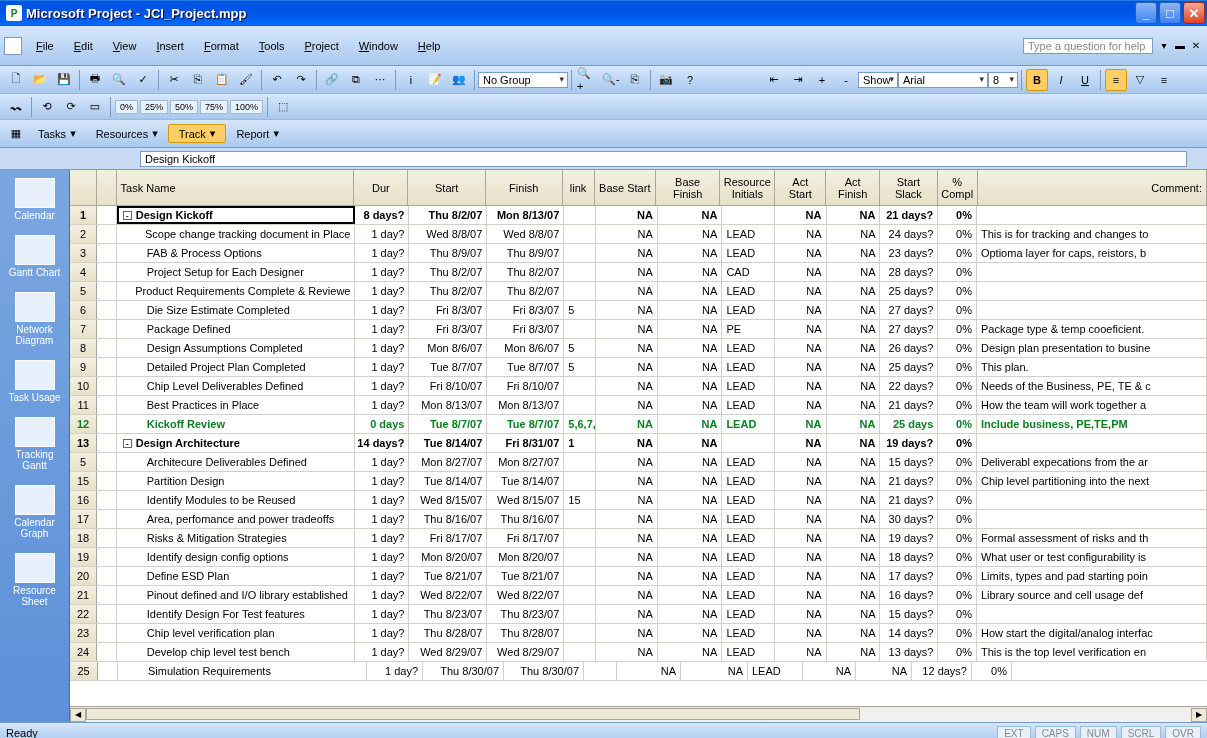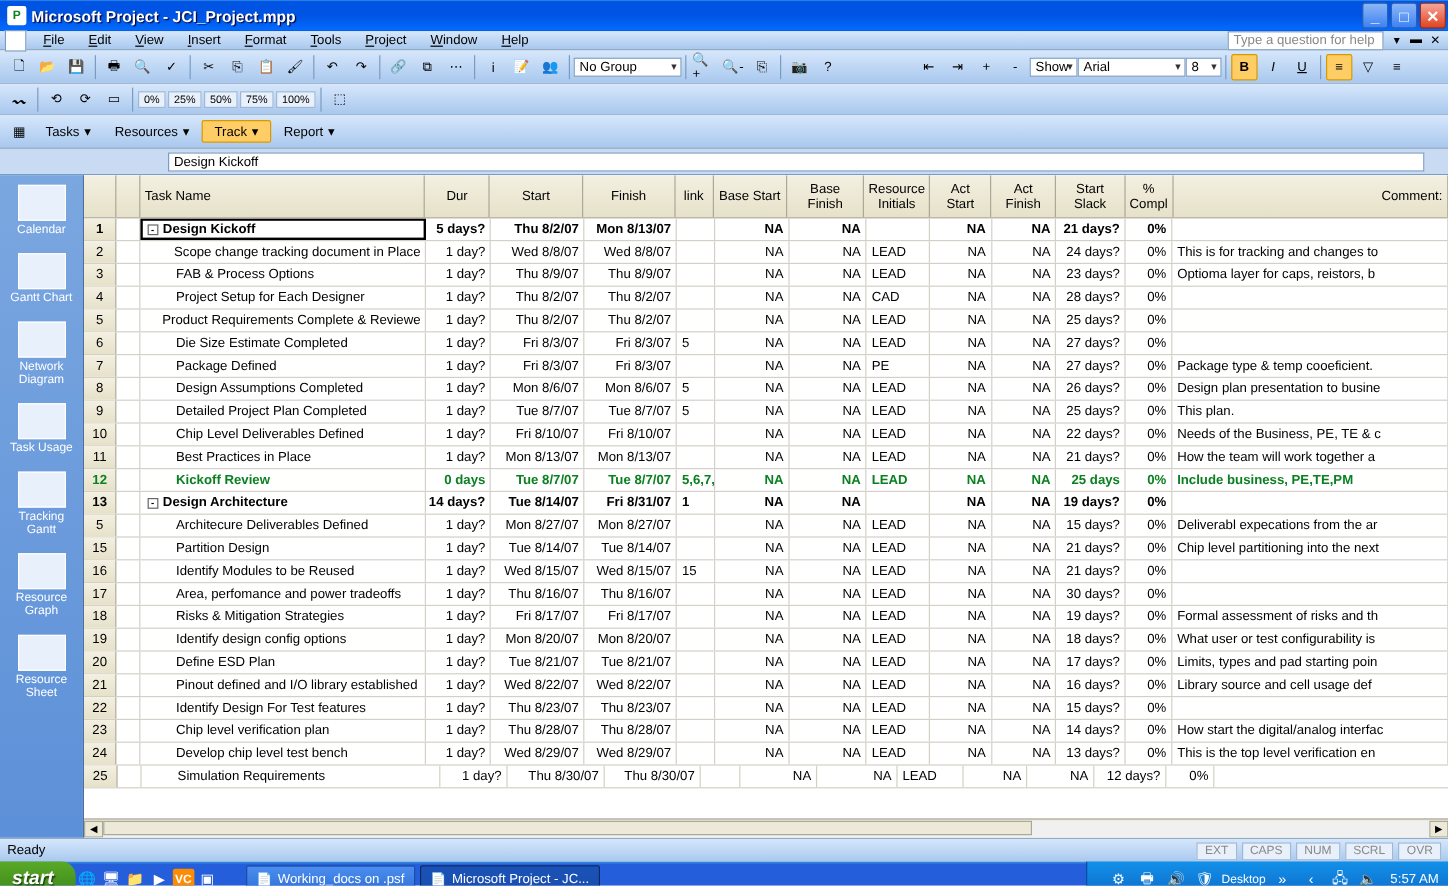--- a/index.html
+++ b/index.html
@@ -7,21 +7,21 @@
 
 
 .titlebar { height: 26px; background: linear-gradient(to bottom, #3d95e5 0%, #0054e3 5%, #0054e3 50%, #026afe 95%, #0054e3 100%); display: flex; align-items: center; padding: 0 2px; color: #fff; font-weight: bold; font-size: 13px; }
 .titlebar .app-icon { width: 16px; height: 16px; margin: 0 4px; background: #fff; border-radius: 2px; display:inline-flex; align-items:center; justify-content:center; color:#0a8020; font-size:10px;}
 .titlebar .title-text { flex: 1; text-shadow: 1px 1px 1px #003; }
 .winbtn { width: 22px; height: 22px; margin-left: 2px; border-radius: 3px; display: flex; align-items: center; justify-content: center; font-family: Arial; font-weight:bold; cursor:pointer;}
 .winbtn.min, .winbtn.max { background: linear-gradient(to bottom, #8db7f6, #3c81f3); border: 1px solid #2b5fb2; color:#fff;}
 .winbtn.close { background: linear-gradient(to bottom, #f5a69b, #e3421e); border: 1px solid #9b2d12; color:#fff; font-size:13px;}
 
 
-.menubar { height: 16px; background: linear-gradient(to bottom, #d6e7fb, #a9c8ee); display: flex; align-items: center; padding: 0 4px; border-bottom:1px solid #7a9cc3;}
+.menubar { height: 40px; background: linear-gradient(to bottom, #d6e7fb, #a9c8ee); display: flex; align-items: center; padding: 0 4px; border-bottom:1px solid #7a9cc3;}
 .menubar .menu-item { padding: 2px 10px; cursor: pointer; }
 .menubar .docicon { width:18px; height:18px; margin-right:4px; background:#fff; border:1px solid #7a9cc3; display:inline-block;}
 .menubar .help-search { margin-left: auto; background: #fff; border: 1px solid #7a9cc3; padding: 1px 4px; width: 130px; color:#888; font-size:11px;}
 .menubar .end-controls { display:flex; align-items:center; gap:2px; margin-left:4px;}
 .menubar .sm-btn { width:14px; height:14px; font-size:10px; display:flex; align-items:center; justify-content:center; cursor:pointer;}
 
 
 .toolbar { height: 28px; background: linear-gradient(to bottom, #d6e7fb, #a9c8ee); display: flex; align-items: center; padding: 0 4px; border-bottom:1px solid #9fb8d5;}
 .tbtn { width: 22px; height: 22px; margin: 0 1px; display:inline-flex; align-items:center; justify-content:center; cursor:pointer; border:1px solid transparent; border-radius:2px;}
 .tsep { width:1px; height:20px; background:#7a9cc3; margin:0 3px;}
@@ -205,21 +205,21 @@
       <div class="viewitem">
         <div class="vi-icon"></div>
         <div class="vi-label">Task Usage</div>
       </div>
       <div class="viewitem">
         <div class="vi-icon"></div>
         <div class="vi-label">Tracking Gantt</div>
       </div>
       <div class="viewitem">
         <div class="vi-icon"></div>
-        <div class="vi-label">Resource Graph</div>
+        <div class="vi-label">Calendar Graph</div>
       </div>
       <div class="viewitem">
         <div class="vi-icon"></div>
         <div class="vi-label">Resource Sheet</div>
       </div>
     </div>
   <div class="gridwrap">
     <div class="gridhead">
       <div class="hcell c-rownum"></div>
       <div class="hcell c-ind"></div>
@@ -235,21 +235,21 @@
       <div class="hcell c-afin">Act Finish</div>
       <div class="hcell c-slack">Start Slack</div>
       <div class="hcell c-comp">% Compl</div>
       <div class="hcell c-comment" style="justify-content:flex-end">Comment:</div>
     </div>
     <div class="gridbody" id="gridbody-host">
         <div class="grow boldrow">
           <div class="gcell rownum c-rownum">1</div>
           <div class="gcell c-ind"></div>
           <div class="gcell taskname c-name activecell"><span class="outline-toggle">-</span><span class="indent" style="width:0px"></span>Design Kickoff</div>
-          <div class="gcell c-dur">5 days?</div>
+          <div class="gcell c-dur">8 days?</div>
           <div class="gcell c-start">Thu 8/2/07</div>
           <div class="gcell c-fin">Mon 8/13/07</div>
           <div class="gcell c-link"></div>
           <div class="gcell c-bstart">NA</div>
           <div class="gcell c-bfin">NA</div>
           <div class="gcell c-res"></div>
           <div class="gcell c-astart">NA</div>
           <div class="gcell c-afin">NA</div>
           <div class="gcell c-slack">21 days?</div>
           <div class="gcell c-comp">0%</div>

